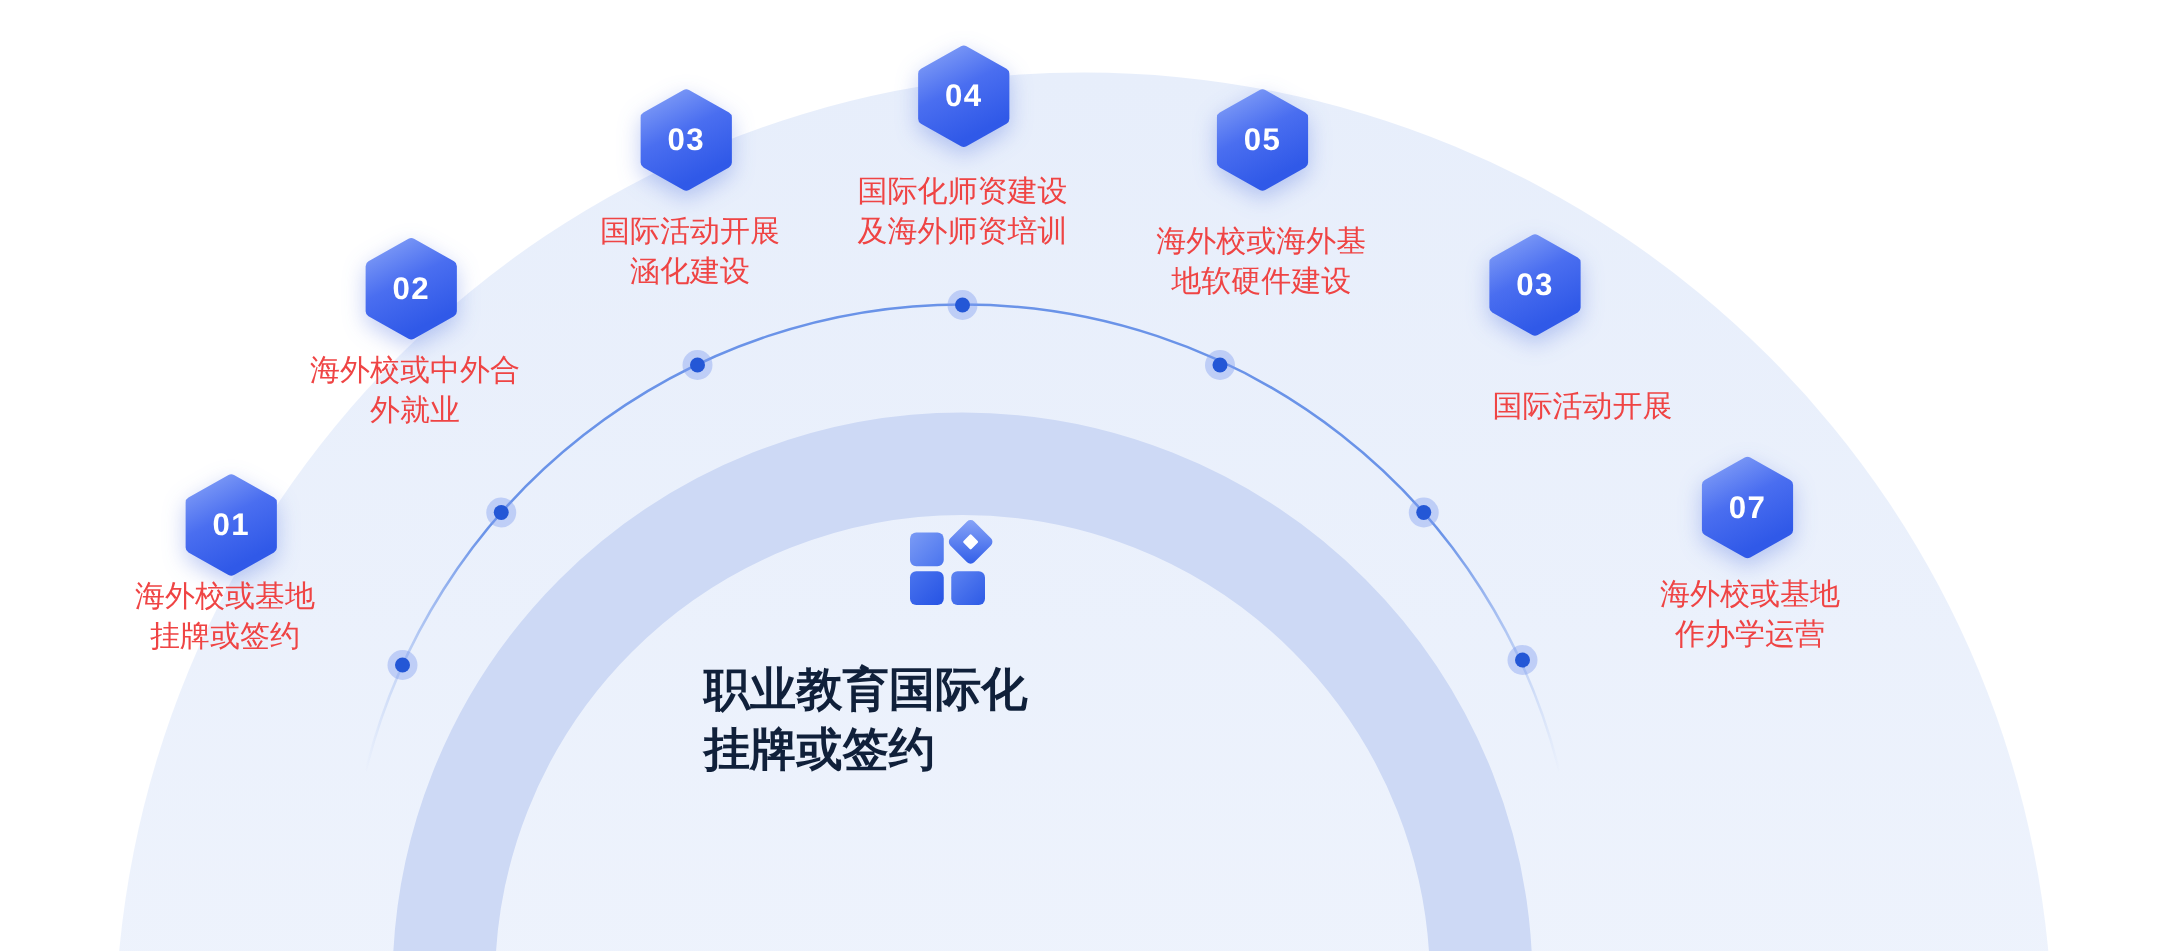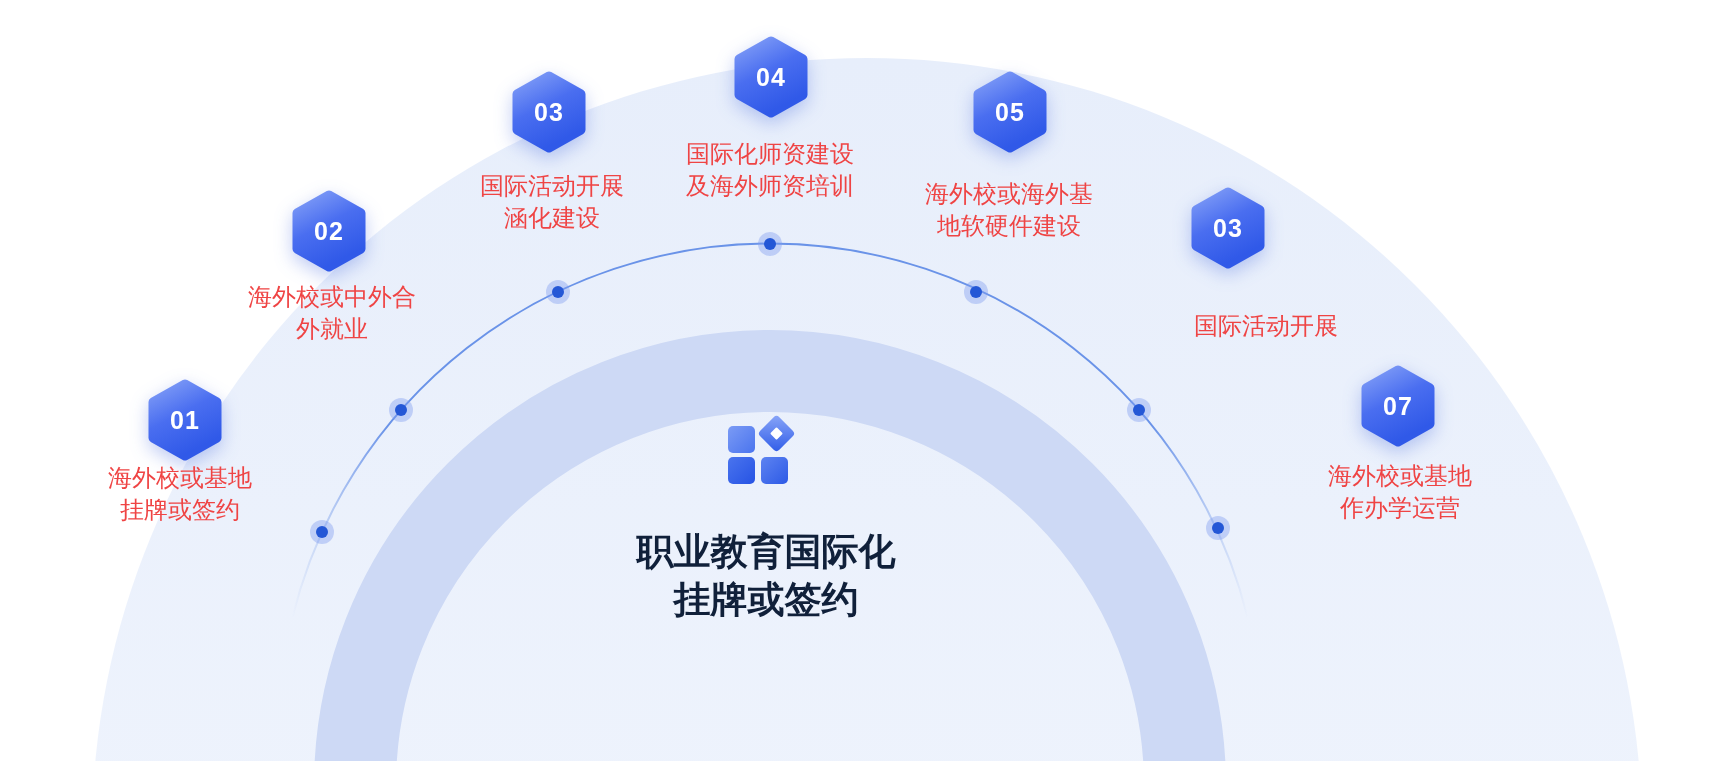--- a/index.html
+++ b/index.html
@@ -51,21 +51,21 @@
     background:linear-gradient(135deg,#8aa6f8,#2f5ce8);
     transform:rotate(45deg);
   }
   #center-icon .diamond-hole{
     position:absolute;left:9px;top:9px;width:9px;height:9px;background:#ffffff;border-radius:1px;
   }
 
   
   #main-title{
     position:absolute;left:563px;top:528px;width:406px;
-    text-align:center;font-size:37px;line-height:48px;font-weight:800;color:#10203a;
+    text-align:left;font-size:37px;line-height:48px;font-weight:800;color:#10203a;
   }
 </style>
 </head>
 <body>
 
 <div id="canvas">
 
   <svg id="scene" width="1726" height="761" viewBox="0 0 1726 761">
     <defs>
       <linearGradient id="bgGrad" x1="0" y1="0" x2="0" y2="1">

